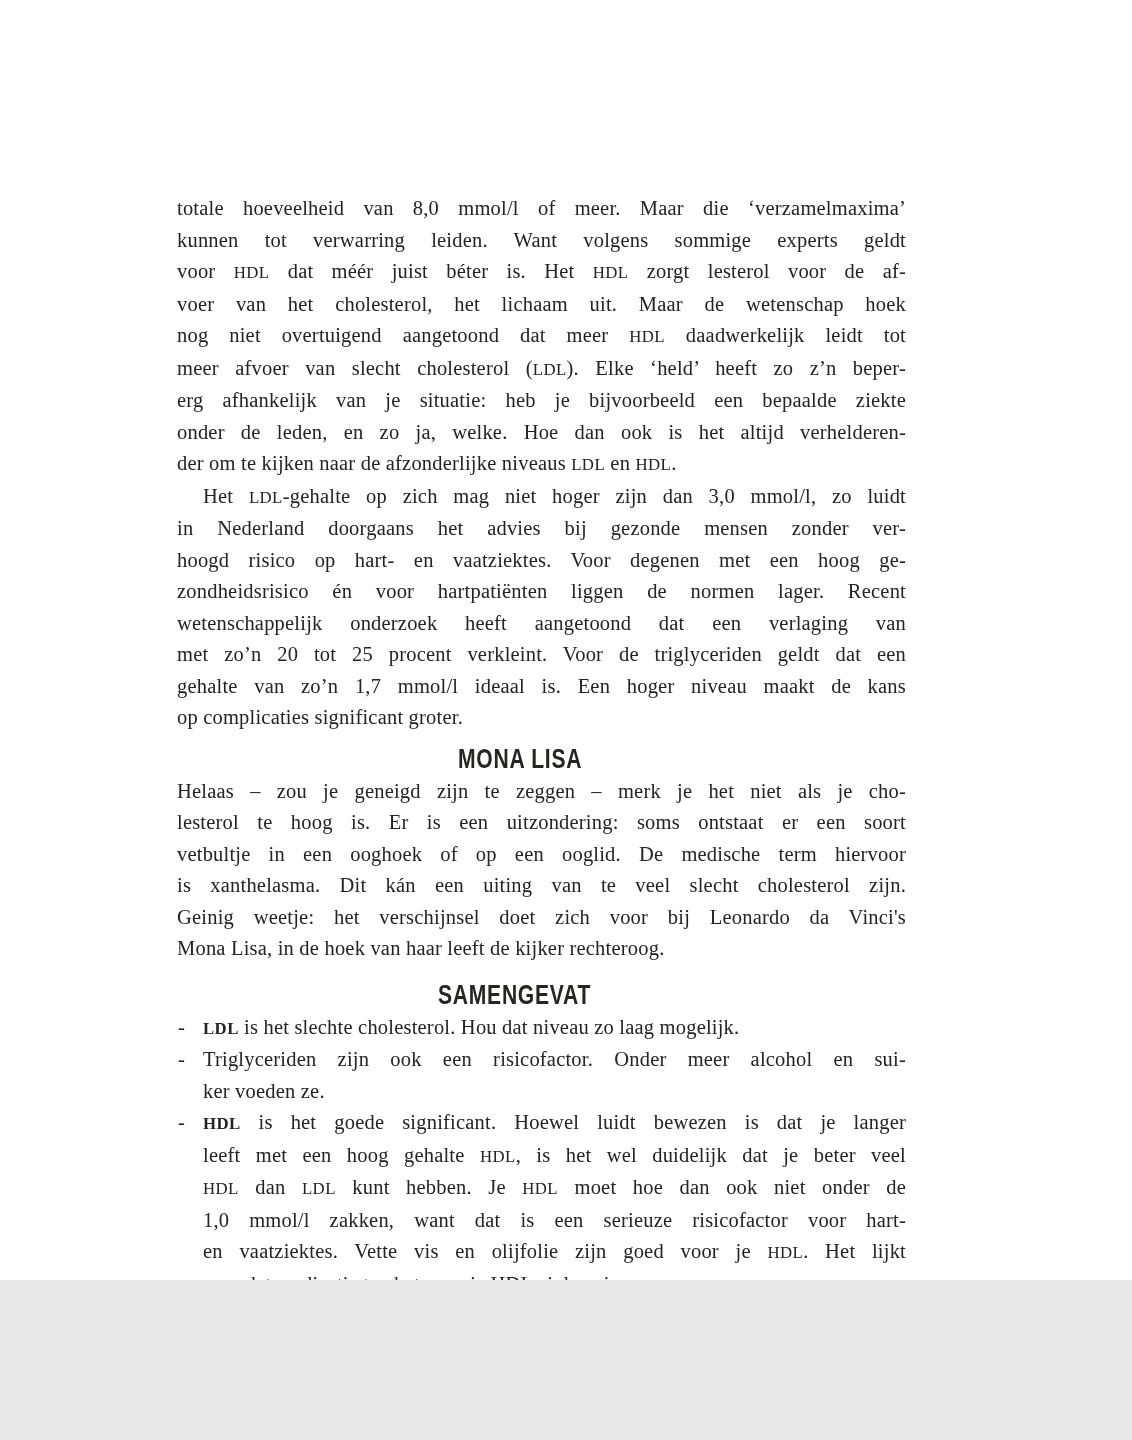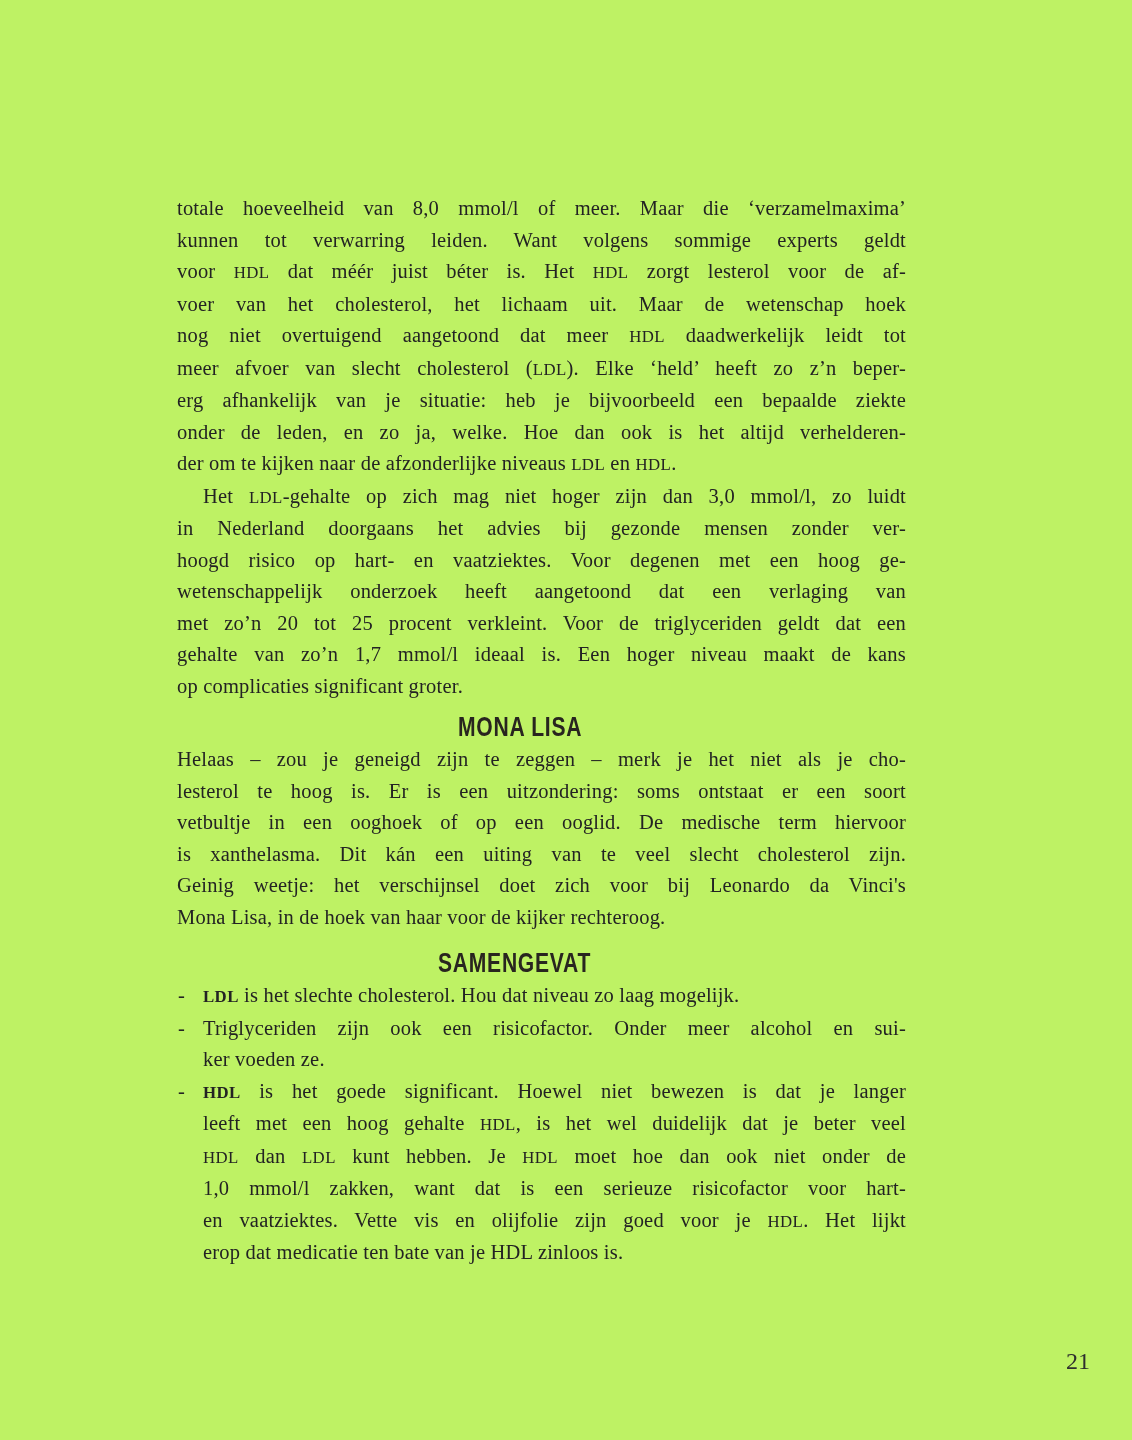--- a/index.html
+++ b/index.html
@@ -2,22 +2,22 @@
 <html><head>
 <meta charset="utf-8">
 <title>Book page</title>
 <style>
   * { margin: 0; padding: 0; box-sizing: border-box; }
   html, body { background: #e8e8e8; }
   body { font-family: "Liberation Serif", serif; }
   .page {
     position: relative;
     width: 1132px;
-    height: 1440px;
-    background: #bef264;
+    height: 1280px;
+    background: #ffffff;
     overflow: hidden;
   }
   .content {
     position: absolute;
     left: 177px;
     top: 193px;
     width: 729px;
     color: #232323;
   }
   .para { width: 100%; }
@@ -89,37 +89,38 @@
         <div class="tline"><span class="t">meer afvoer van slecht cholesterol (</span><span class="sc">LDL</span><span class="t">). Elke ‘held’ heeft zo z’n beper-</span></div>
         <div class="tline"><span class="t">erg afhankelijk van je situatie: heb je bijvoorbeeld een bepaalde ziekte</span></div>
         <div class="tline"><span class="t">onder de leden, en zo ja, welke. Hoe dan ook is het altijd verhelderen-</span></div>
         <div class="tline last"><span class="t">der om te kijken naar de afzonderlijke niveaus </span><span class="sc">LDL</span><span class="t"> en </span><span class="sc">HDL</span><span class="t">.</span></div>
       </div>
 
     <div class="para">
         <div class="tline findent"><span class="t">Het </span><span class="sc">LDL</span><span class="t">-gehalte op zich mag niet hoger zijn dan 3,0 mmol/l, zo luidt</span></div>
         <div class="tline"><span class="t">in Nederland doorgaans het advies bij gezonde mensen zonder ver-</span></div>
         <div class="tline"><span class="t">hoogd risico op hart- en vaatziektes. Voor degenen met een hoog ge-</span></div>
+        <div class="tline"><span class="t">zondheidsrisico én voor hartpatiënten liggen de normen lager. Recent</span></div>
         <div class="tline"><span class="t">wetenschappelijk onderzoek heeft aangetoond dat een verlaging van</span></div>
         <div class="tline"><span class="t">met zo’n 20 tot 25 procent verkleint. Voor de triglyceriden geldt dat een</span></div>
         <div class="tline"><span class="t">gehalte van zo’n 1,7 mmol/l ideaal is. Een hoger niveau maakt de kans</span></div>
         <div class="tline last"><span class="t">op complicaties significant groter.</span></div>
       </div>
 
     <h2 class="heading">
       <span class="hinner">MONA LISA</span>
     </h2>
 
     <div class="para">
         <div class="tline"><span class="t">Helaas – zou je geneigd zijn te zeggen – merk je het niet als je cho-</span></div>
         <div class="tline"><span class="t">lesterol te hoog is. Er is een uitzondering: soms ontstaat er een soort</span></div>
         <div class="tline"><span class="t">vetbultje in een ooghoek of op een ooglid. De medische term hiervoor</span></div>
         <div class="tline"><span class="t">is xanthelasma. Dit kán een uiting van te veel slecht cholesterol zijn.</span></div>
         <div class="tline"><span class="t">Geinig weetje: het verschijnsel doet zich voor bij Leonardo da Vinci's</span></div>
-        <div class="tline last"><span class="t">Mona Lisa, in de hoek van haar voor de kijker rechteroog.</span></div>
+        <div class="tline last"><span class="t">Mona Lisa, in de hoek van haar leeft de kijker rechteroog.</span></div>
       </div>
 
     <h2 class="heading second">
       <span class="hinner">SAMENGEVAT</span>
     </h2>
 
     <div class="list">
         <div class="litem">
           <span class="lmark">-</span>
           <div class="lbody">
@@ -129,21 +130,21 @@
         <div class="litem">
           <span class="lmark">-</span>
           <div class="lbody">
             <div class="tline"><span class="b">Triglyceriden zijn ook een risicofactor.</span><span class="t"> Onder meer alcohol en sui-</span></div>
             <div class="tline last"><span class="t">ker voeden ze.</span></div>
           </div>
         </div>
         <div class="litem">
           <span class="lmark">-</span>
           <div class="lbody">
-            <div class="tline"><span class="bsc">HDL</span><span class="b"> is het goede significant.</span><span class="t"> Hoewel niet bewezen is dat je langer</span></div>
+            <div class="tline"><span class="bsc">HDL</span><span class="b"> is het goede significant.</span><span class="t"> Hoewel luidt bewezen is dat je langer</span></div>
             <div class="tline"><span class="t">leeft met een hoog gehalte </span><span class="sc">HDL</span><span class="t">, is het wel duidelijk dat je beter veel</span></div>
             <div class="tline"><span class="sc">HDL</span><span class="t"> dan </span><span class="sc">LDL</span><span class="t"> kunt hebben. Je </span><span class="sc">HDL</span><span class="t"> moet hoe dan ook niet onder de</span></div>
             <div class="tline"><span class="t">1,0 mmol/l zakken, want dat is een serieuze risicofactor voor hart-</span></div>
             <div class="tline"><span class="t">en vaatziektes. Vette vis en olijfolie zijn goed voor je </span><span class="sc">HDL</span><span class="t">. Het lijkt</span></div>
             <div class="tline last"><span class="t">erop dat medicatie ten bate van je HDL zinloos is.</span></div>
           </div>
         </div>
       </div>
 
   </main>

